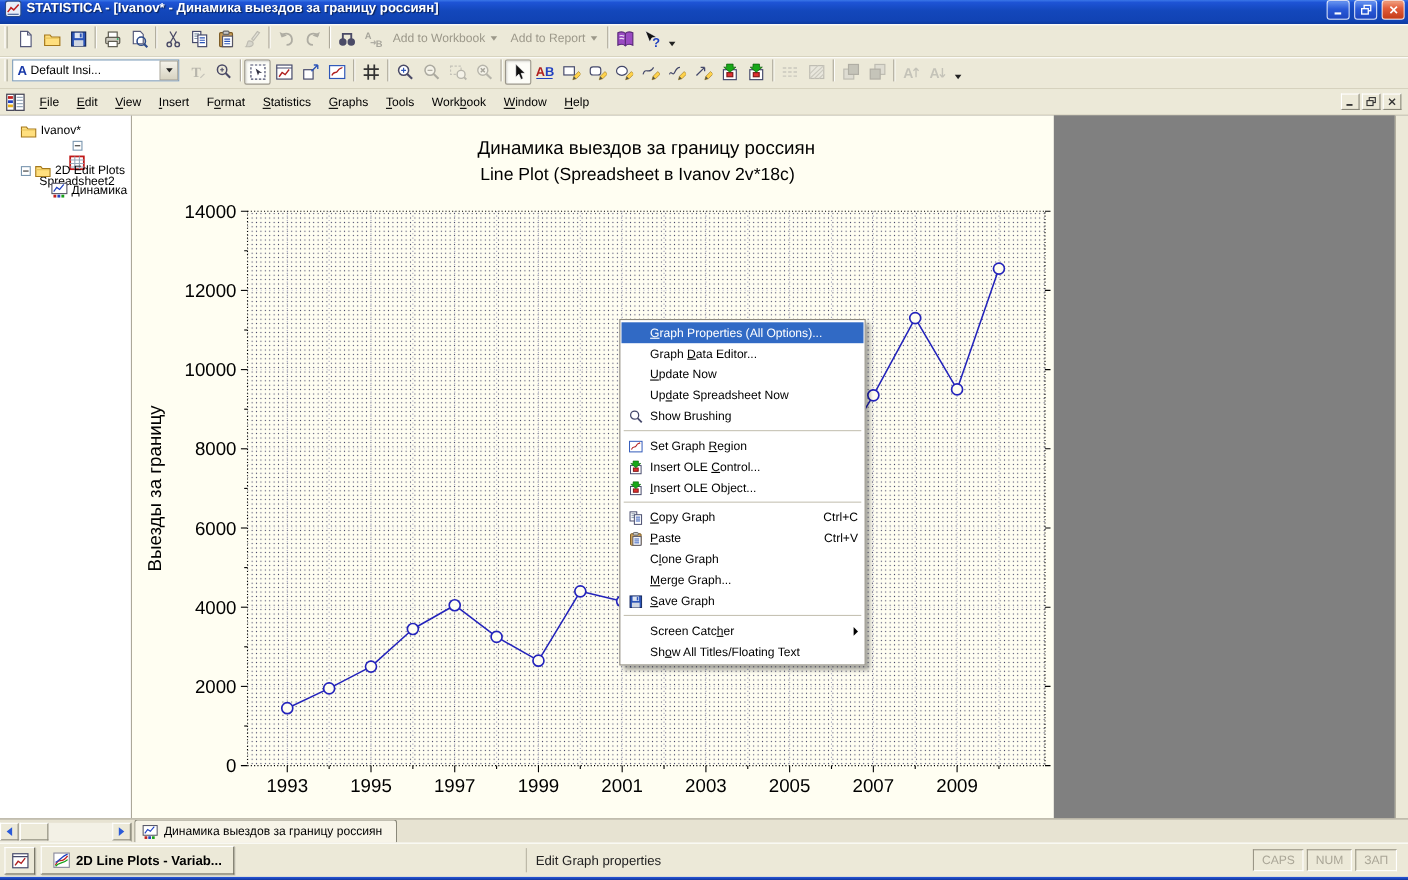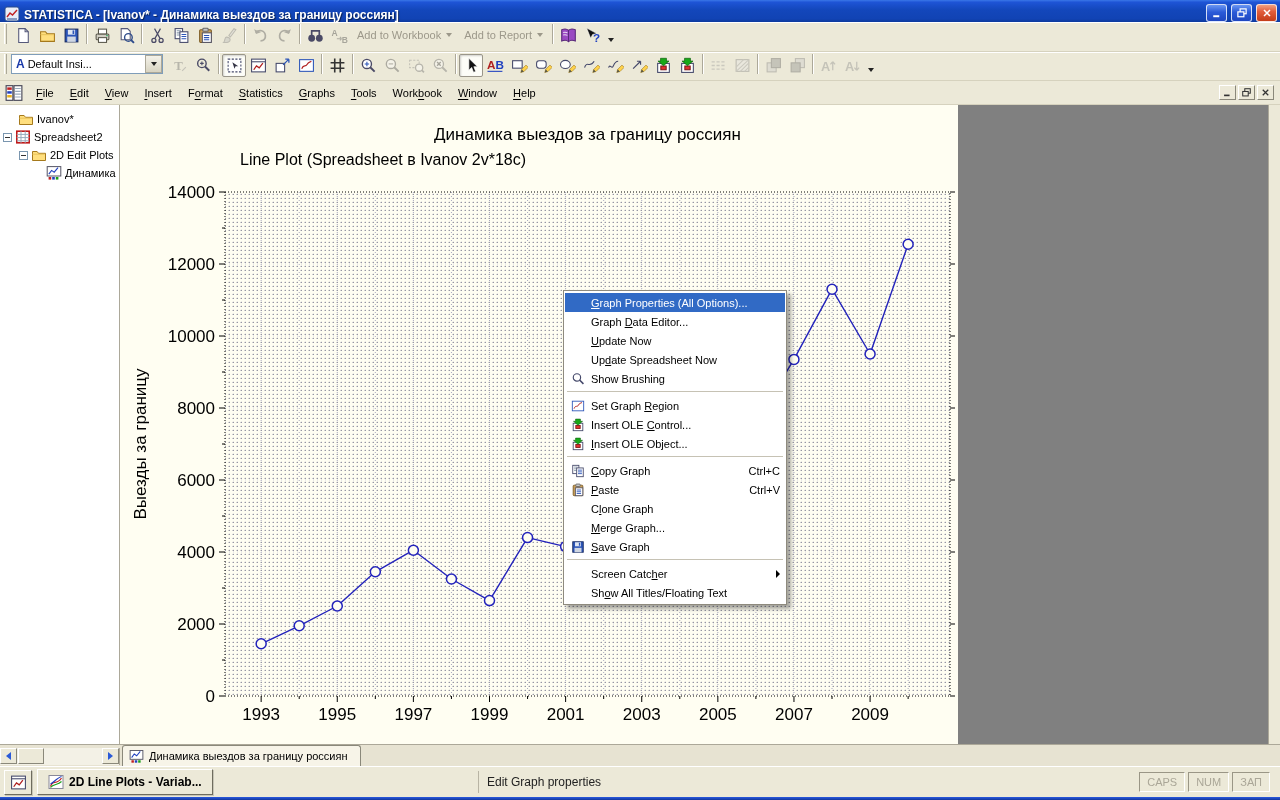--- a/index.html
+++ b/index.html
@@ -1,21 +1,21 @@
 <!DOCTYPE html>
 <html><head>
 <meta charset="utf-8">
 <style>
   *{box-sizing:border-box;margin:0;padding:0}
   html,body{width:1280px;height:800px;overflow:hidden}
   body{font-family:"Liberation Sans",sans-serif;font-size:11px;background:#ece9d8;color:#000}
   #window{position:relative;width:1280px;height:800px;background:#ece9d8}
 
   
-  #titlebar{height:22px;display:flex;align-items:flex-end;gap:4px;padding:0 3px 0 4px;
+  #titlebar{height:22px;display:flex;align-items:flex-start;gap:4px;padding:0 3px 0 4px;
     background:linear-gradient(180deg,#3a77e8 0%,#1e54d6 10%,#1347bb 45%,#1143b4 85%,#0d3a9e 100%)}
   #title-text{flex:1;color:#fff;font-weight:bold;font-size:12px;white-space:nowrap;overflow:hidden;text-shadow:1px 1px 1px rgba(0,0,0,.55)}
   #app-icon{width:16px;height:16px;flex:none}
   .wbtn{width:21px;height:18px;border:1px solid rgba(255,255,255,.8);border-radius:3px;display:flex;align-items:center;justify-content:center;flex:none}
   .wbtn.minb,.wbtn.resb{background:linear-gradient(180deg,#6a96f2,#2a5ad8 45%,#1e46c0)}
   .wbtn.closeb{background:linear-gradient(180deg,#f0a080,#e25e3c 40%,#c43c18)}
   .wbtn svg{width:12px;height:12px}
 
   
   .toolbar{display:flex;align-items:flex-start;background:#ece9d8;border-top:1px solid #fff;border-bottom:1px solid #d6d2be;padding:1px 3px}
@@ -47,21 +47,21 @@
 
   
   #client{position:relative;display:flex;height:639px;background:#808080}
   #tree-panel{width:120px;background:#fff;border-right:1px solid #aca899;padding-top:5px;overflow:hidden;flex:none}
   .trow{display:flex;align-items:center;height:18px;gap:3px;white-space:nowrap}
   .trow .icn{width:16px;height:16px;flex:none}
   .exp{width:9px;height:9px;border:1px solid #7a96af;background:#fff;position:relative;flex:none}
   .exp::after{content:'';position:absolute;left:1px;right:1px;top:3px;height:1px;background:#333}
   #graph-doc{position:relative;width:838px;height:639px;background:#fffef2;flex:none;overflow:hidden}
   #chart-title{position:absolute;left:105px;width:725px;top:20px;text-align:center;font-size:17px}
-  #chart-subtitle{position:absolute;left:120px;width:725px;top:46px;text-align:left;font-size:16px}
+  #chart-subtitle{position:absolute;left:97px;width:725px;top:46px;text-align:center;font-size:16px}
   #chart-svg{position:absolute;left:0;top:0}
   #gray-area{flex:1;background:#808080}
   #right-frame{width:12px;background:#ece9d8;border-left:1px solid #aca899;flex:none}
 
   
   #context-menu{position:absolute;left:563px;top:185px;width:224px;background:#fff;border:1px solid #8e8a7e;
     box-shadow:4px 4px 4px rgba(0,0,0,.35);padding:2px 1px;z-index:20}
   .cm-item{display:flex;align-items:center;height:19px;padding-right:5px}
   .cm-item.hl{background:#316ac5;color:#fff}
   .cm-icon{width:26px;display:flex;align-items:center;justify-content:center;flex:none}
@@ -657,21 +657,21 @@
   </div>
 
   <div id="client">
     <div id="tree-panel">
         <div class="trow" style="padding-left: 18px;">
           <svg class="icn " viewBox="0 0 16 16">
             <use href="#i-folder"></use>
           </svg>
           <span class="tree-label">Ivanov*</span>
         </div>
-        <div class="trow" style="padding-left: 3px;">
+        <div class="trow" style="padding-left: 21px; flex-direction: column;">
           <span class="exp"></span>
           <svg class="icn " viewBox="0 0 16 16">
             <use href="#i-sheet"></use>
           </svg>
           <span class="tree-label">Spreadsheet2</span>
         </div>
         <div class="trow" style="padding-left: 19px;">
           <span class="exp"></span>
           <svg class="icn " viewBox="0 0 16 16">
             <use href="#i-folder"></use>

